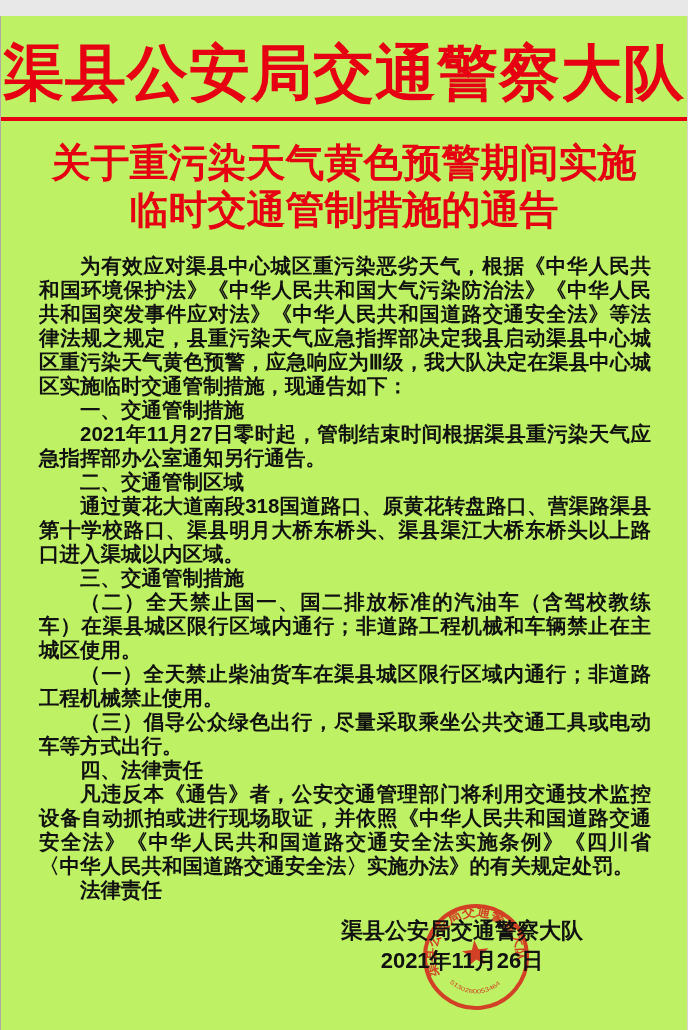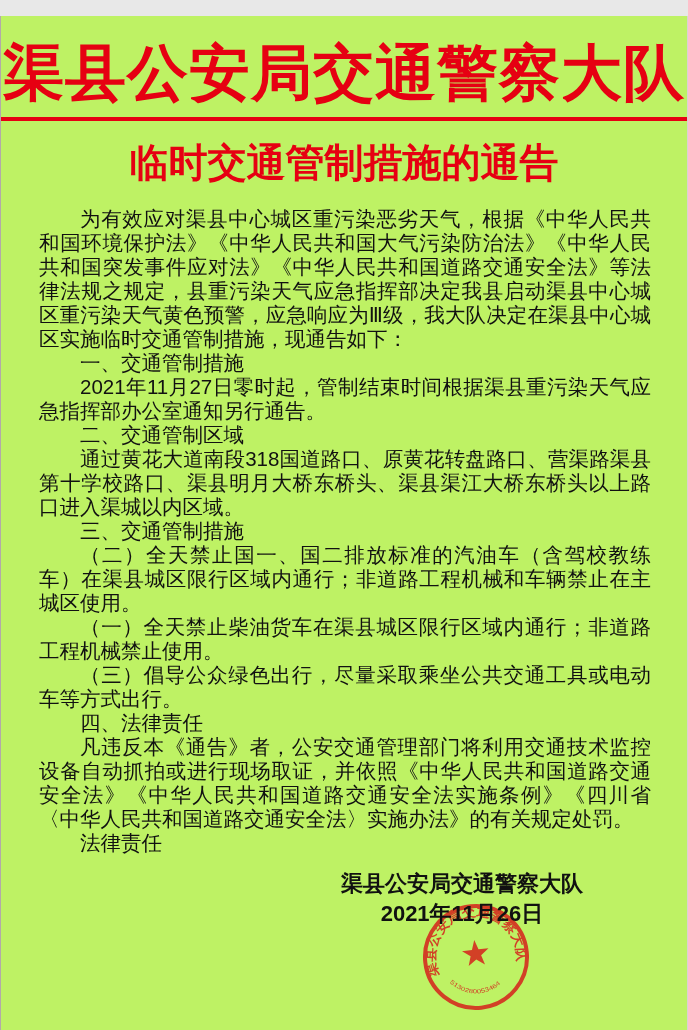--- a/index.html
+++ b/index.html
@@ -38,21 +38,21 @@
   .doc-number {
     margin-top:20px;
     text-align:center;
     font-weight:bold;
     font-size:23px;
     color:#111;
   }
   .body-text {
     margin:21px 36px 0 38px;
     font-size:20.5px;
-    font-weight:normal;
+    font-weight:bold;
     line-height:24px;
     text-align:justify;
   }
   .body-text p { margin:0; text-indent:2em; }
   .signature {
     position:relative;
     z-index:2;
     width:max-content;
     margin:14px 104px 0 auto;
     text-align:center;
@@ -74,20 +74,21 @@
 
 <div class="page">
 
   <div class="masthead">
     <div class="masthead-title">渠县公安局交通警察大队</div>
   </div>
 
   <div class="red-rule"></div>
 
   <div class="notice-title">
+    <div>关于重污染天气黄色预警期间实施</div>
     <div>临时交通管制措施的通告</div>
   </div>
 
 
   <div class="body-text">
     <p>为有效应对渠县中心城区重污染恶劣天气，根据《中华人民共和国环境保护法》《中华人民共和国大气污染防治法》《中华人民共和国突发事件应对法》《中华人民共和国道路交通安全法》等法律法规之规定，县重污染天气应急指挥部决定我县启动渠县中心城区重污染天气黄色预警，应急响应为Ⅲ级，我大队决定在渠县中心城区实施临时交通管制措施，现通告如下：</p>
 
     <p>一、交通管制措施</p>
     <p>2021年11月27日零时起，管制结束时间根据渠县重污染天气应急指挥部办公室通知另行通告。</p>
 

